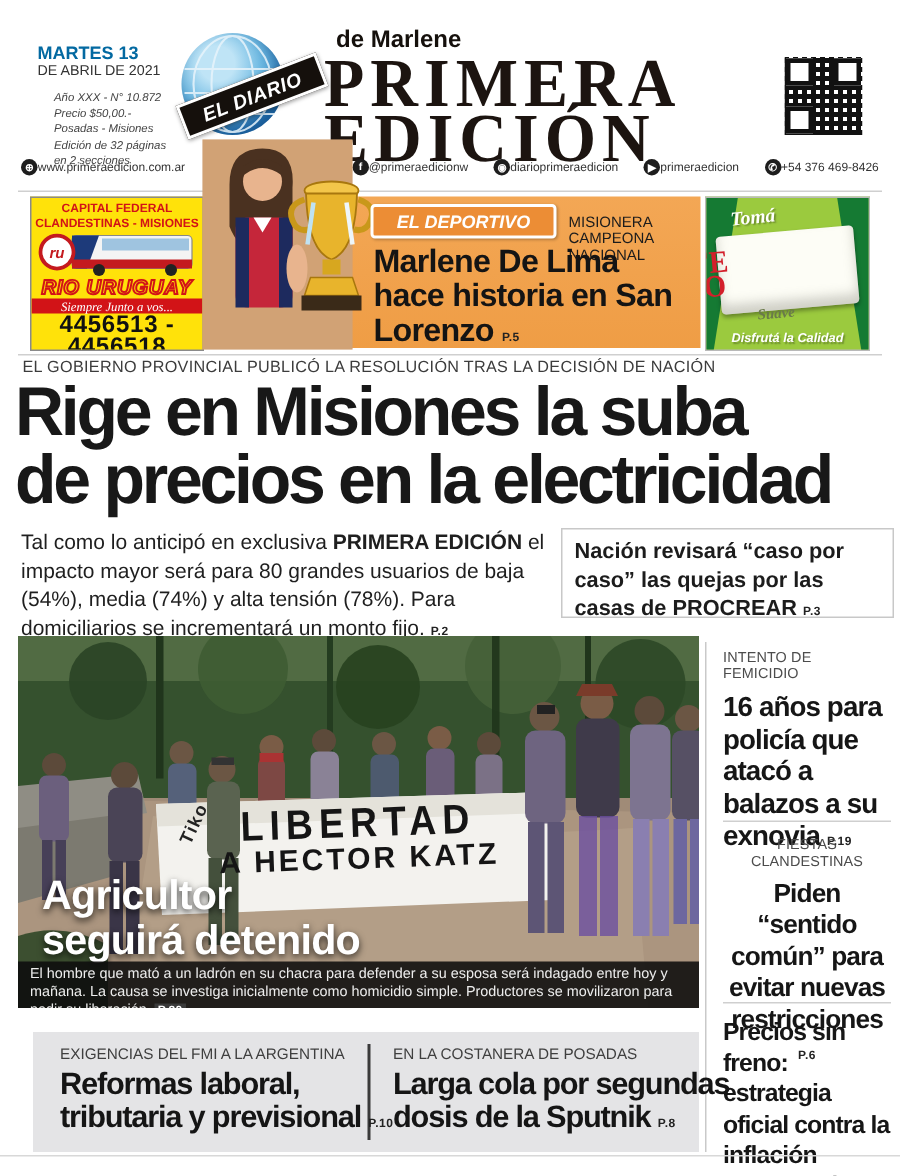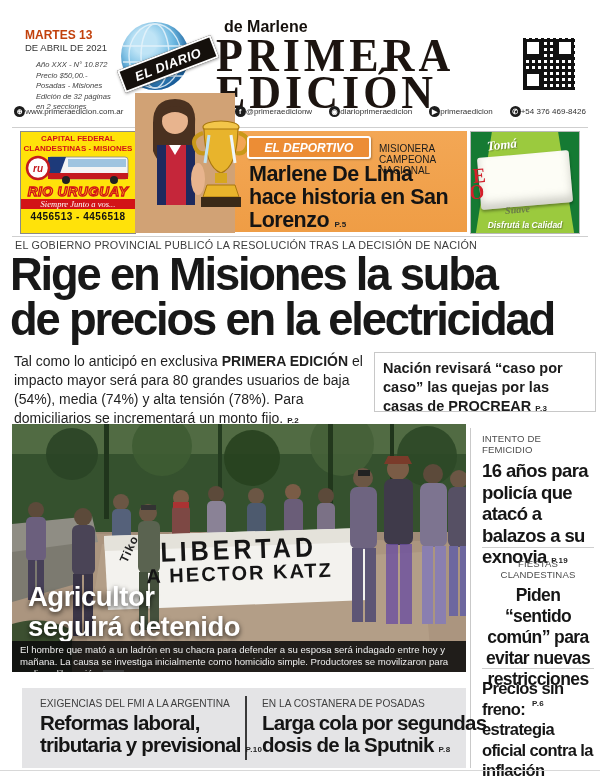--- a/index.html
+++ b/index.html
@@ -1,21 +1,21 @@
 <!DOCTYPE html>
 <html><head>
 <meta charset="utf-8">
 <style>
   html,body{margin:0;padding:0;background:#fff;}
   .page{position:relative;width:600px;height:784px;background:#fff;overflow:hidden;
         font-family:"Liberation Sans",sans-serif;color:#1a1a1a;}
   .abs{position:absolute;}
 
   
-  .date1{left:25px;top:28px;font-size:12px;font-weight:bold;color:#c2410c;}
+  .date1{left:25px;top:28px;font-size:12px;font-weight:bold;color:#0369a1;}
   .date2{left:25px;top:42px;font-size:9.5px;color:#333;}
   .infoblock{left:36px;top:60px;font-size:7.6px;line-height:10.5px;color:#444;font-style:italic;}
   .globe{left:121px;top:22px;width:68px;height:68px;border-radius:50%;
          background:radial-gradient(circle at 35% 30%,#bfe4f6 0 18%,#6db9e2 45%,#2a7fc1 75%,#1b5f9e 100%);
          box-shadow:inset -4px -6px 10px rgba(0,40,90,.4);}
   .globe svg{position:absolute;left:0;top:0;}
   .badge-eldiario{left:118px;top:52px;width:96px;height:20px;background:#15100c;border:2px solid #fff;
          transform:rotate(-21deg);display:flex;align-items:center;justify-content:center;
          color:#fff;font-style:italic;font-weight:bold;font-size:13px;letter-spacing:.5px;
          box-shadow:0 1px 3px rgba(0,0,0,.4);}
@@ -41,21 +41,21 @@
   .adband{left:0;top:131px;width:504px;height:102px;}
   
   .rio{left:20px;top:0;width:114px;height:101px;background:#ffe20a;border:1px solid #8a8a8a;
        text-align:center;overflow:hidden;}
   .rio .r1{font-size:8px;font-weight:bold;color:#d21317;line-height:10px;margin-top:2px;}
   .rio .bus{position:relative;height:30px;margin-top:1px;}
   .rio .brand{font-size:13.5px;font-weight:bold;font-style:italic;color:#ffe20a;letter-spacing:.5px;
        -webkit-text-stroke:1.3px #d21317;text-shadow:0 0 1px #d21317;line-height:14px;}
   .rio .slogan{background:#d21317;color:#fff;font-family:"Liberation Serif",serif;font-style:italic;
        font-size:8.5px;line-height:10px;}
-  .rio .phones{font-size:10px;font-weight:bold;color:#111;line-height:15px;letter-spacing:.5px;}
+  .rio .phones{font-size:16px;font-weight:bold;color:#111;line-height:15px;letter-spacing:.5px;}
   
   .depo{left:137px;top:0;width:330px;height:101px;background:linear-gradient(#f3a755,#ef9d45);}
   .depo-photo{position:absolute;left:-2px;top:-38px;width:118px;height:140px;overflow:visible;}
   .depo-badge{position:absolute;left:110px;top:5px;width:120px;height:19px;background:#ec8d35;
       border:2px solid #fff;border-radius:3px;display:flex;align-items:center;justify-content:center;
       color:#fff;font-style:italic;font-weight:bold;font-size:12px;box-shadow:1px 1px 2px rgba(0,0,0,.25);}
   .depo-kicker{position:absolute;left:245px;top:37px;font-size:10px;color:#1c1c1c;left:242px;top:12px;}
   .depo-h{position:absolute;left:112px;top:32px;width:215px;font-size:21.5px;line-height:23px;
       font-weight:bold;color:#141414;letter-spacing:-.5px;}
   

